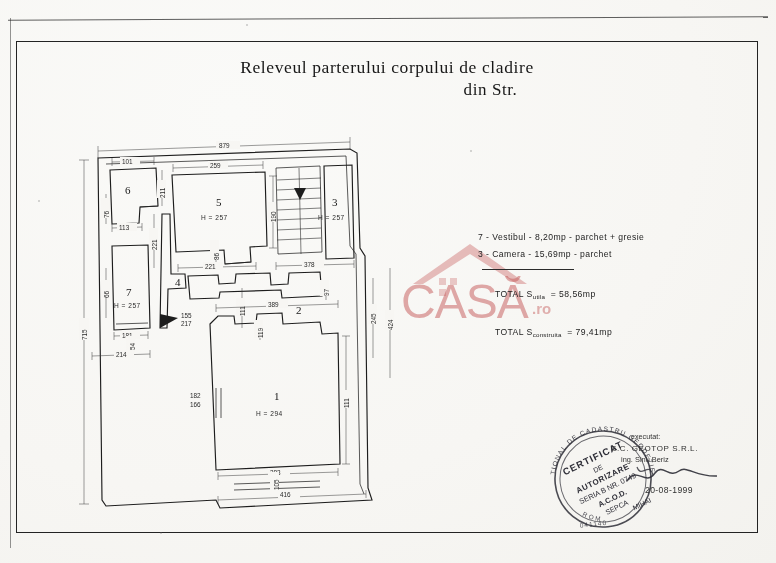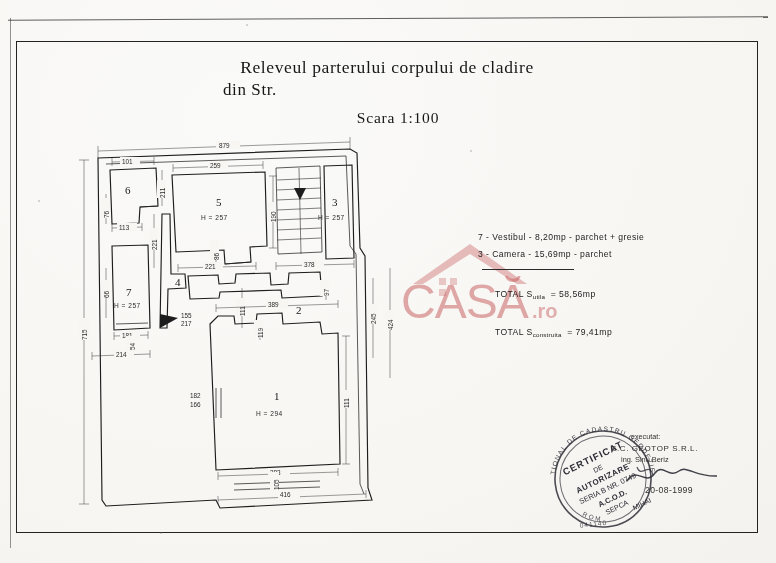--- a/index.html
+++ b/index.html
@@ -57,21 +57,21 @@
   #doc-title {
     font-size: 17.5px;
     letter-spacing: 0.6px;
     white-space: pre;
     line-height: 1.32;
     color: #171717;
   }
   #doc-subtitle {
     font-size: 17px;
     letter-spacing: 0.6px;
-    text-align: left;
+    text-align: center;
     margin-left: 207px;
     margin-top: 1px;
     color: #171717;
   }
   #doc-scale {
     font-size: 15.5px;
     letter-spacing: 0.8px;
     margin-top: 9px;
     margin-left: 22px;
     color: #171717;
@@ -141,21 +141,21 @@
     font-size: 48px;
     font-weight: 400;
     color: rgba(196,86,86,0.50);
     letter-spacing: -1px;
   }
   #wm-ro {
     position: absolute;
     left: 318px;
     top: 62px;
     font-family: "Liberation Sans", sans-serif;
-    font-size: 20px;
+    font-size: 15px;
     font-weight: 700;
     color: rgba(196,86,86,0.45);
     text-align: right;
   }
   #wm-house { position: absolute; left: 195px; top: 0px; }
 
   
   #legend {
     position: absolute;
     left: 478px;
@@ -219,21 +219,20 @@
   <div id="paper-tone"></div>
 
   <div class="scan-edge" id="scan-edge-top"></div>
   <div class="scan-edge" id="scan-edge-left"></div>
 
   <div id="drawing-border"></div>
 
   <div id="title-block">
     <div id="doc-title">Releveul parterului corpului de cladire</div>
     <div id="doc-subtitle">din Str.</div>
-    <div id="doc-scale">Scara 1:100</div>
   </div>
 
   <div id="plan-area">
     <svg id="plan-svg" width="430" height="400" viewBox="0 0 430 400" xmlns="http://www.w3.org/2000/svg">
 
       <g>
         <path class="dimline" d="M 78,23 L 330,14"></path>
         <path class="dimline" d="M 78,18 L 78,30"></path>
         <path class="dimline" d="M 330,9 L 330,21"></path>
         <rect x="196" y="13" width="24" height="8" fill="#f7f6f3"></rect>

